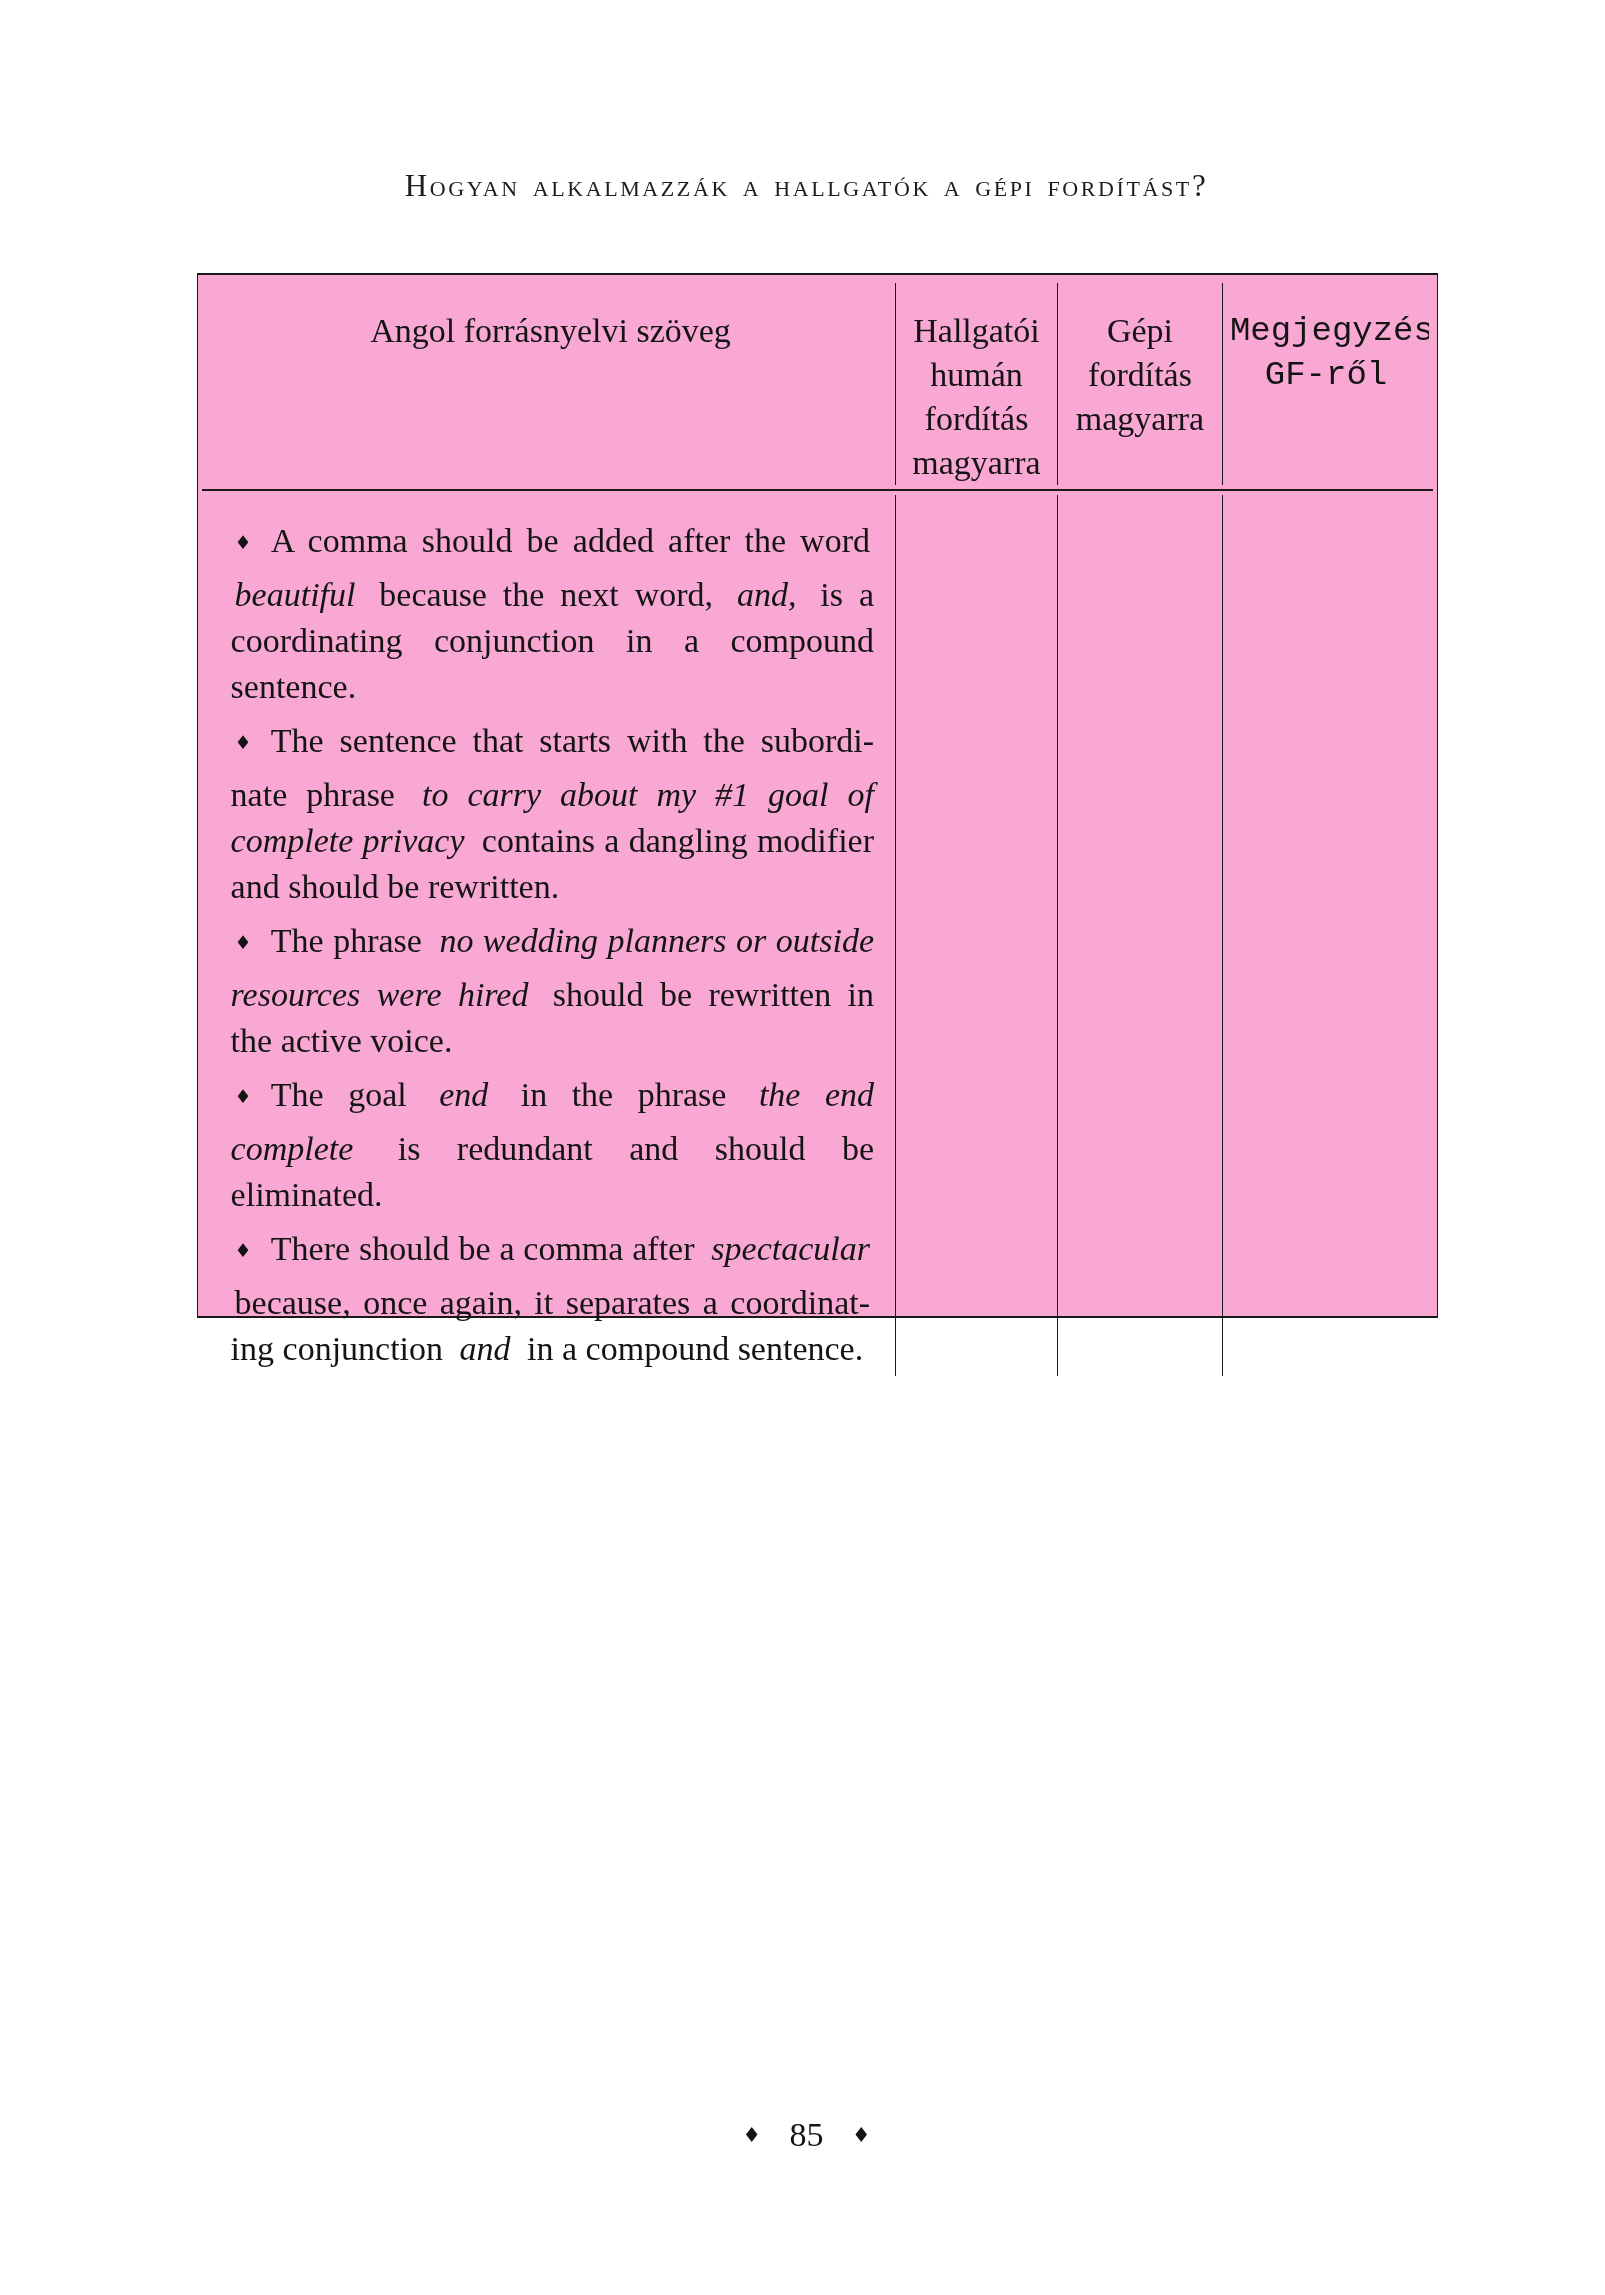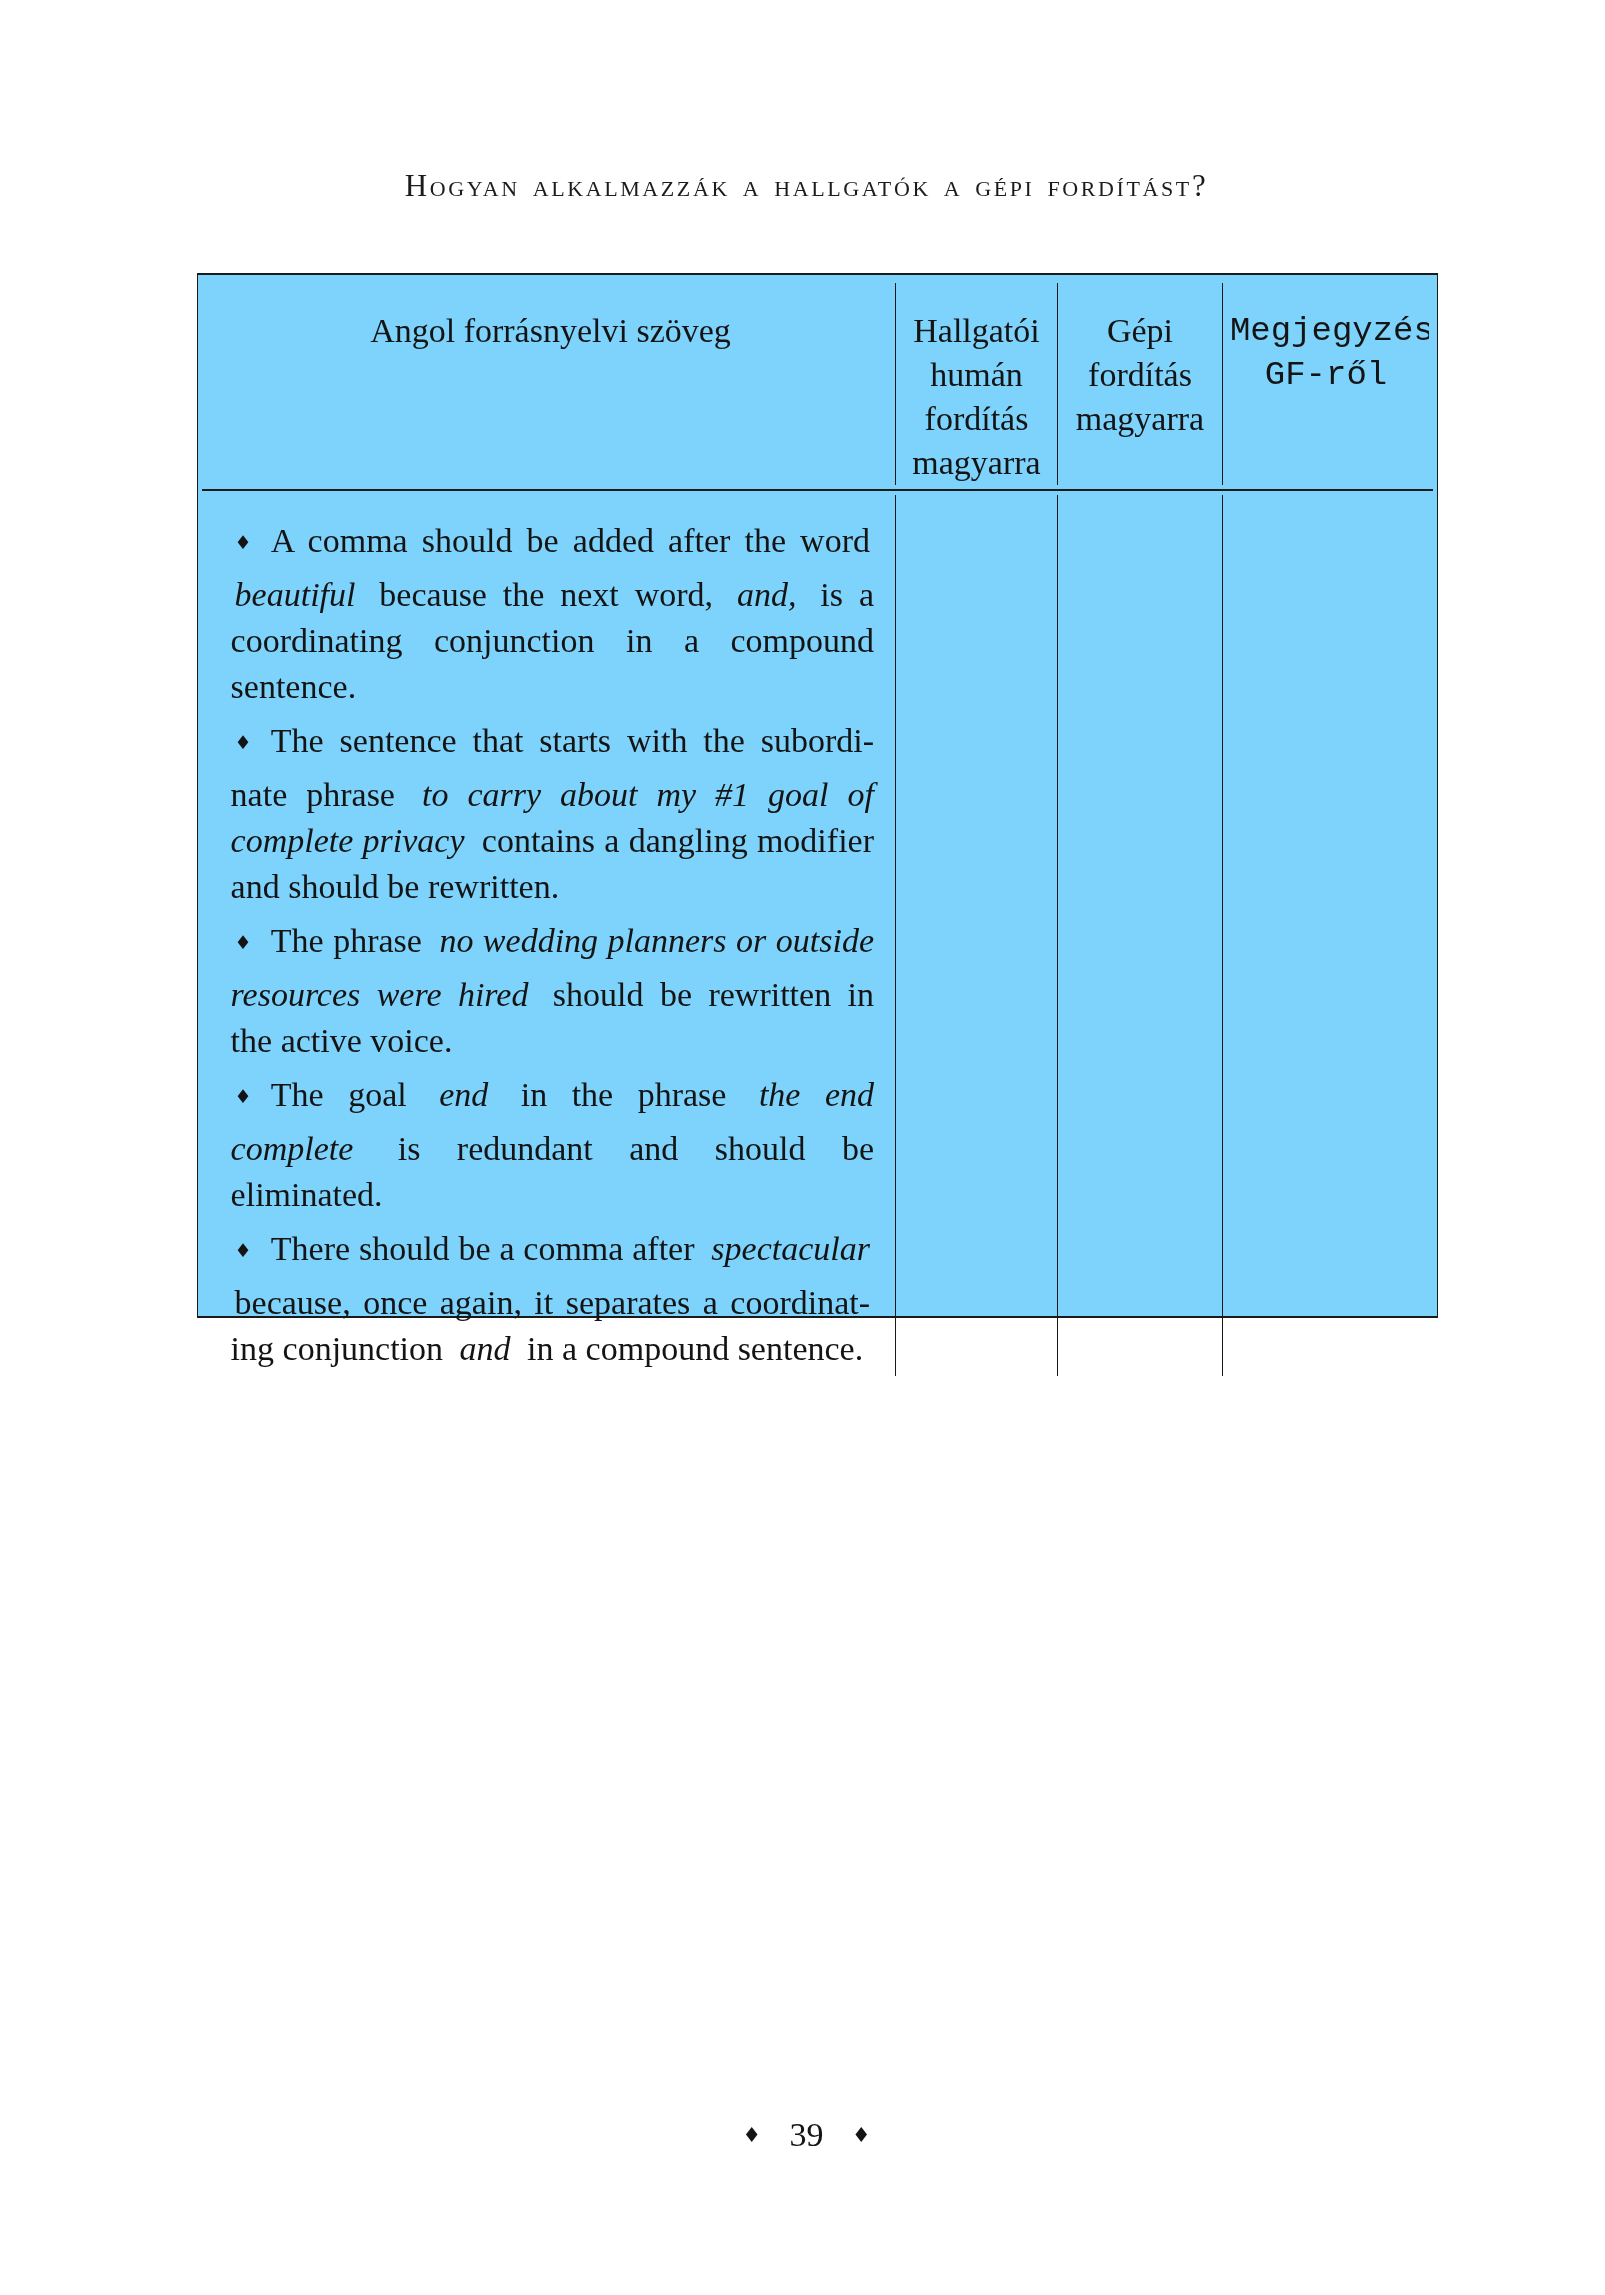--- a/index.html
+++ b/index.html
@@ -27,21 +27,21 @@
   .doc-table {
     position: absolute;
     left: 193px; top: 269px;
     width: 1241px; height: 1045px;
     border-top: 2.6px solid #1a1a1a;
     border-bottom: 2.6px solid #1a1a1a;
     border-left: 1.7px solid #1a1a1a;
     border-right: 1.7px solid #1a1a1a;
     display: flex;
     flex-direction: column;
-    background: #7dd3fc;
+    background: #f9a8d4;
   }
   .t-row { display: flex; width: 100%; }
   .t-row.header-row {
     height: 214px;
     border-bottom: 2.6px solid #1a1a1a;
   }
   .t-row.body-row { flex: 1; }
   .cell {
     border-right: 1.7px solid #1a1a1a;
     overflow: hidden;
@@ -117,17 +117,17 @@
           <p class="bullet"><span class="blt">♦</span><span>There should be a comma after </span><span class="it">spectacular</span><span> because, once again, it separates a coordinat­ing conjunction </span><span class="it">and</span><span> in a compound sen­tence.</span></p>
         </div>
       <div class="cell c2"></div>
       <div class="cell c3"></div>
       <div class="cell c4"></div>
     </div>
 
   </div>
 
   <div class="page-footer">
-    <span class="pg-marker">♦</span><span>39</span><span class="pg-marker">♦</span>
+    <span class="pg-marker">♦</span><span>85</span><span class="pg-marker">♦</span>
   </div>
 
 </div>
 
 
 </body></html>

